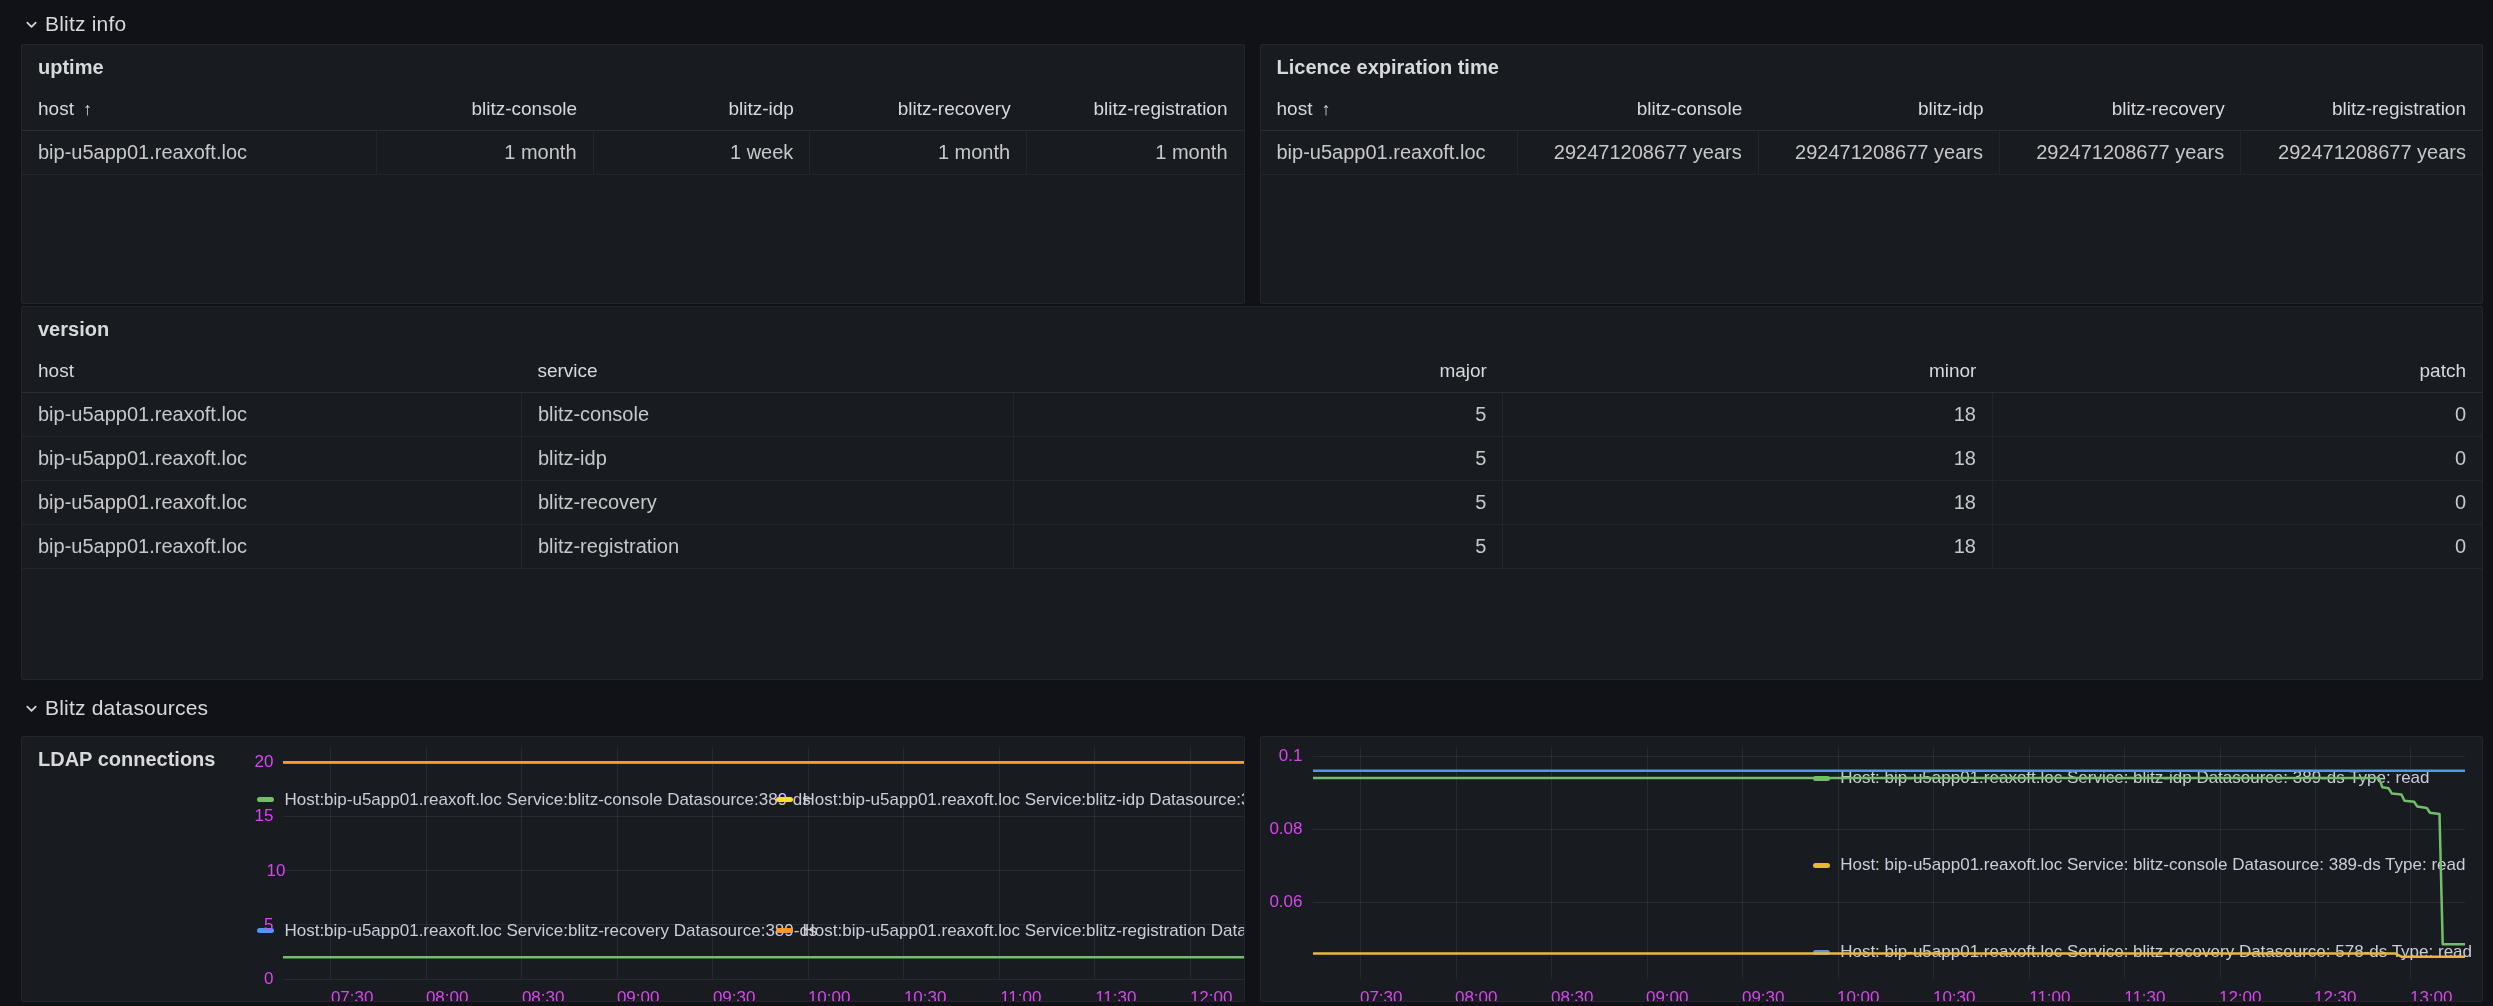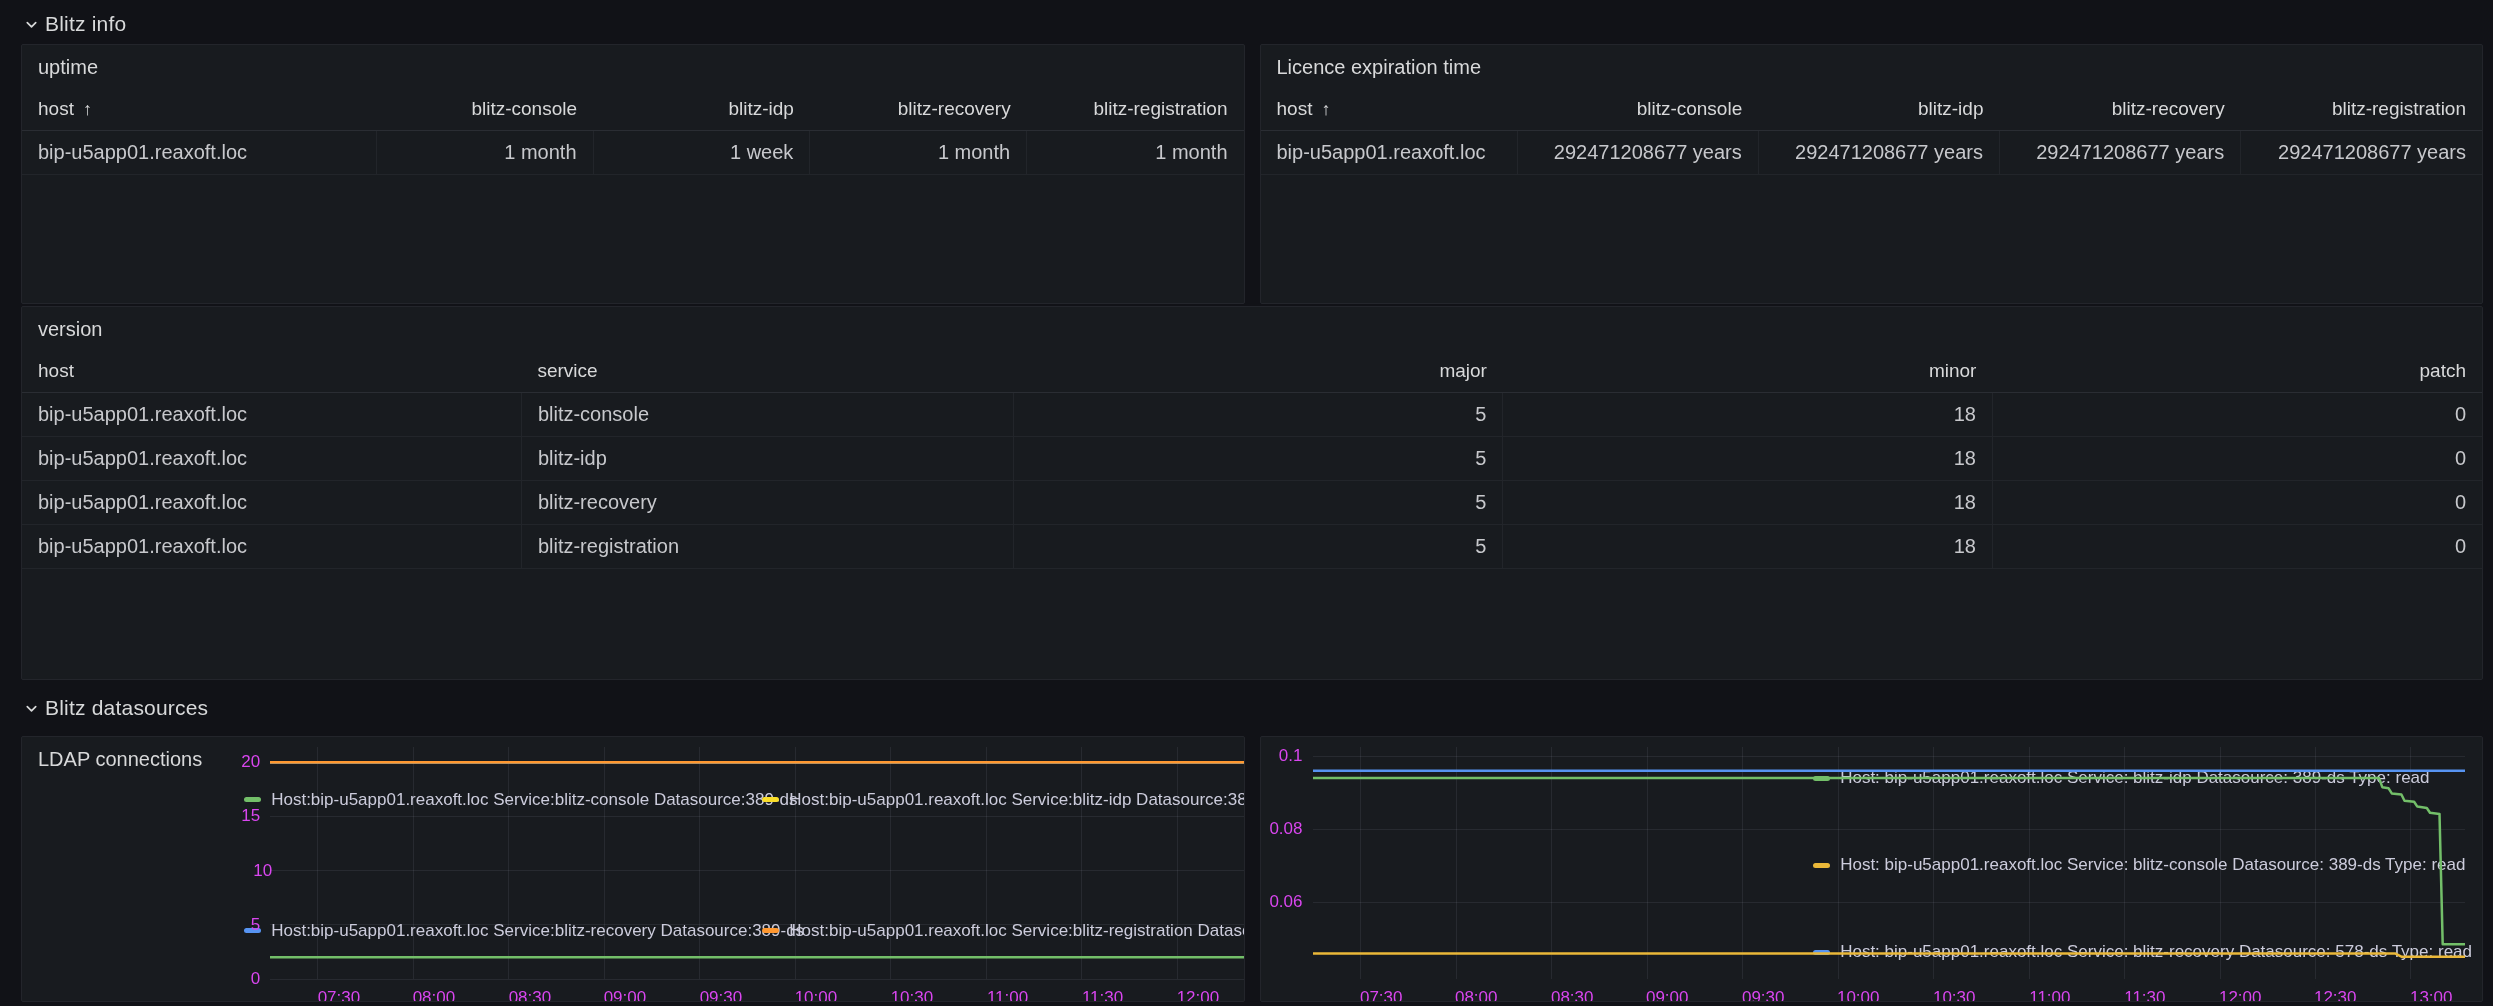--- a/index.html
+++ b/index.html
@@ -25,21 +25,21 @@
   .panel {
     background: #181b1f;
     border: 1px solid #23252b;
     border-radius: 2px;
     position: relative;
     overflow: hidden;
   }
   .half { flex: 1 1 0; }
   .full { flex: 1 1 auto; }
   .panel-title {
-    font-size: 20px; font-weight: 400; color: #d8d9da;
+    font-size: 20px; font-weight: 700; color: #d8d9da;
     padding: 11px 16px 0 16px; height: 36px; cursor: pointer;
     white-space: nowrap;
   }
 
   
   .tbl { padding: 8px 0 0 0; }
   .tbl table { width: 100%; border-collapse: collapse; table-layout: fixed; }
   .tbl th {
     font-size: 19px; font-weight: 500; color: #d8d9da;
     height: 41px; padding: 0 16px; cursor: pointer;

